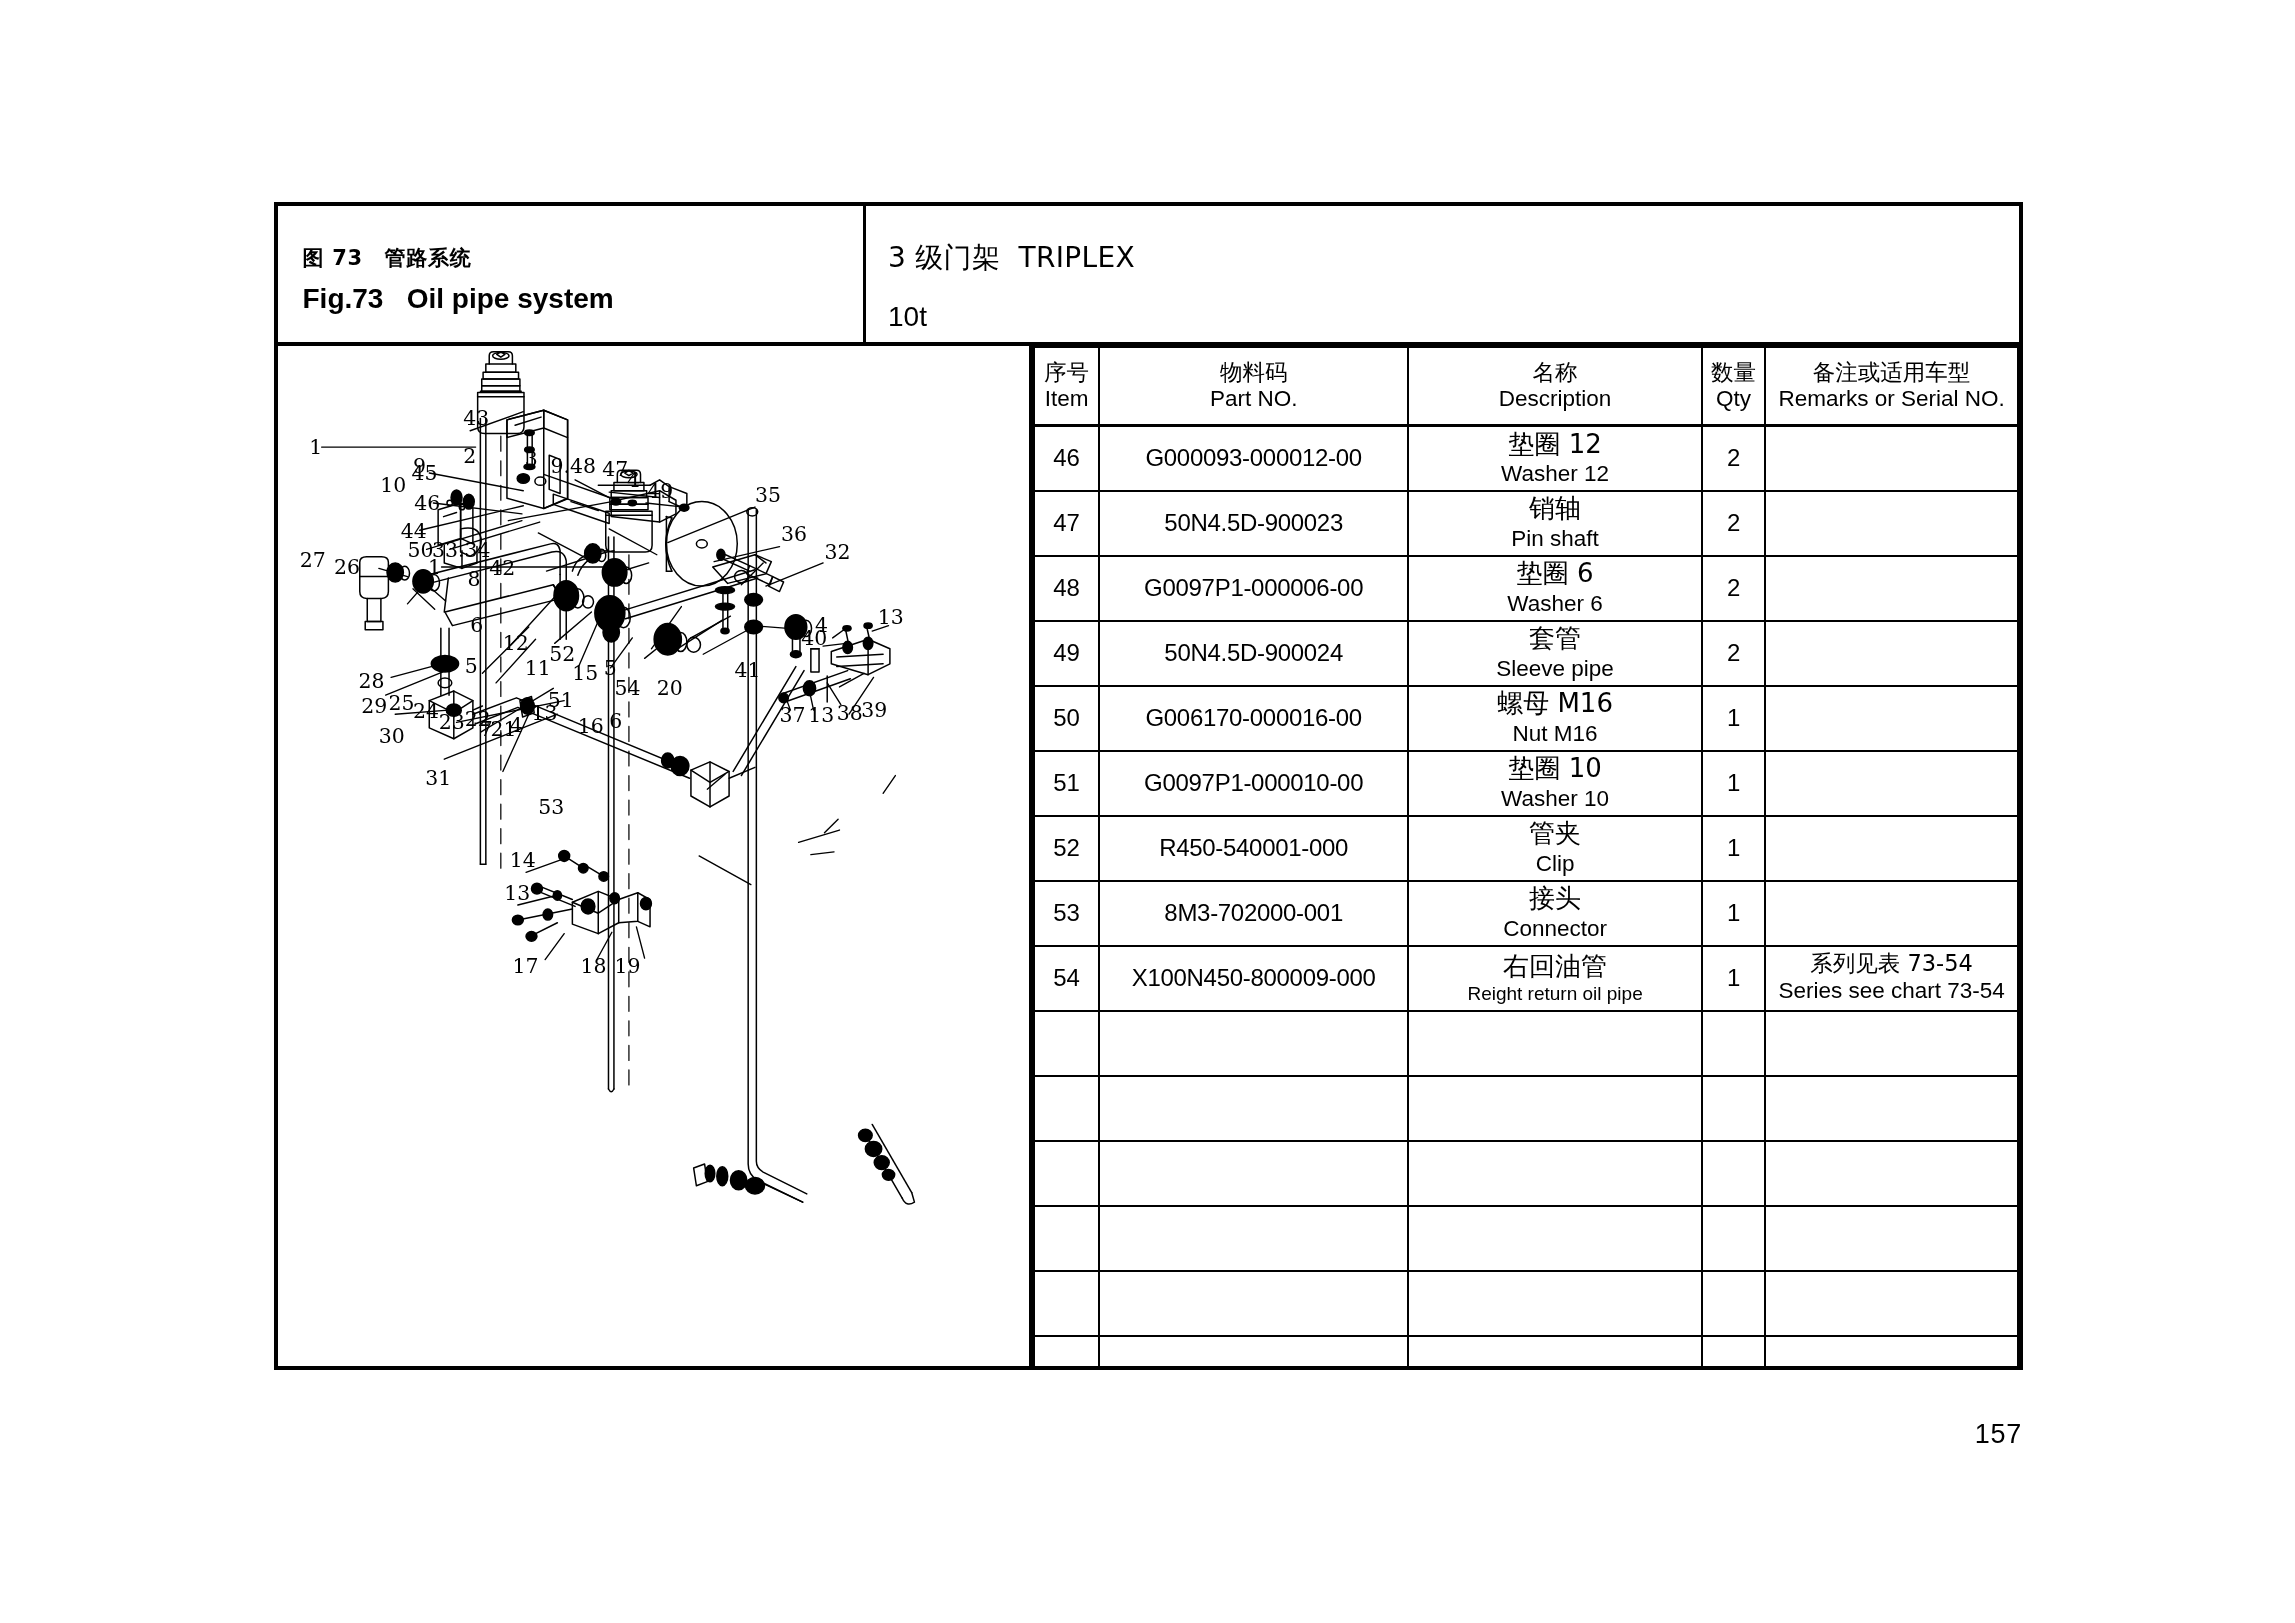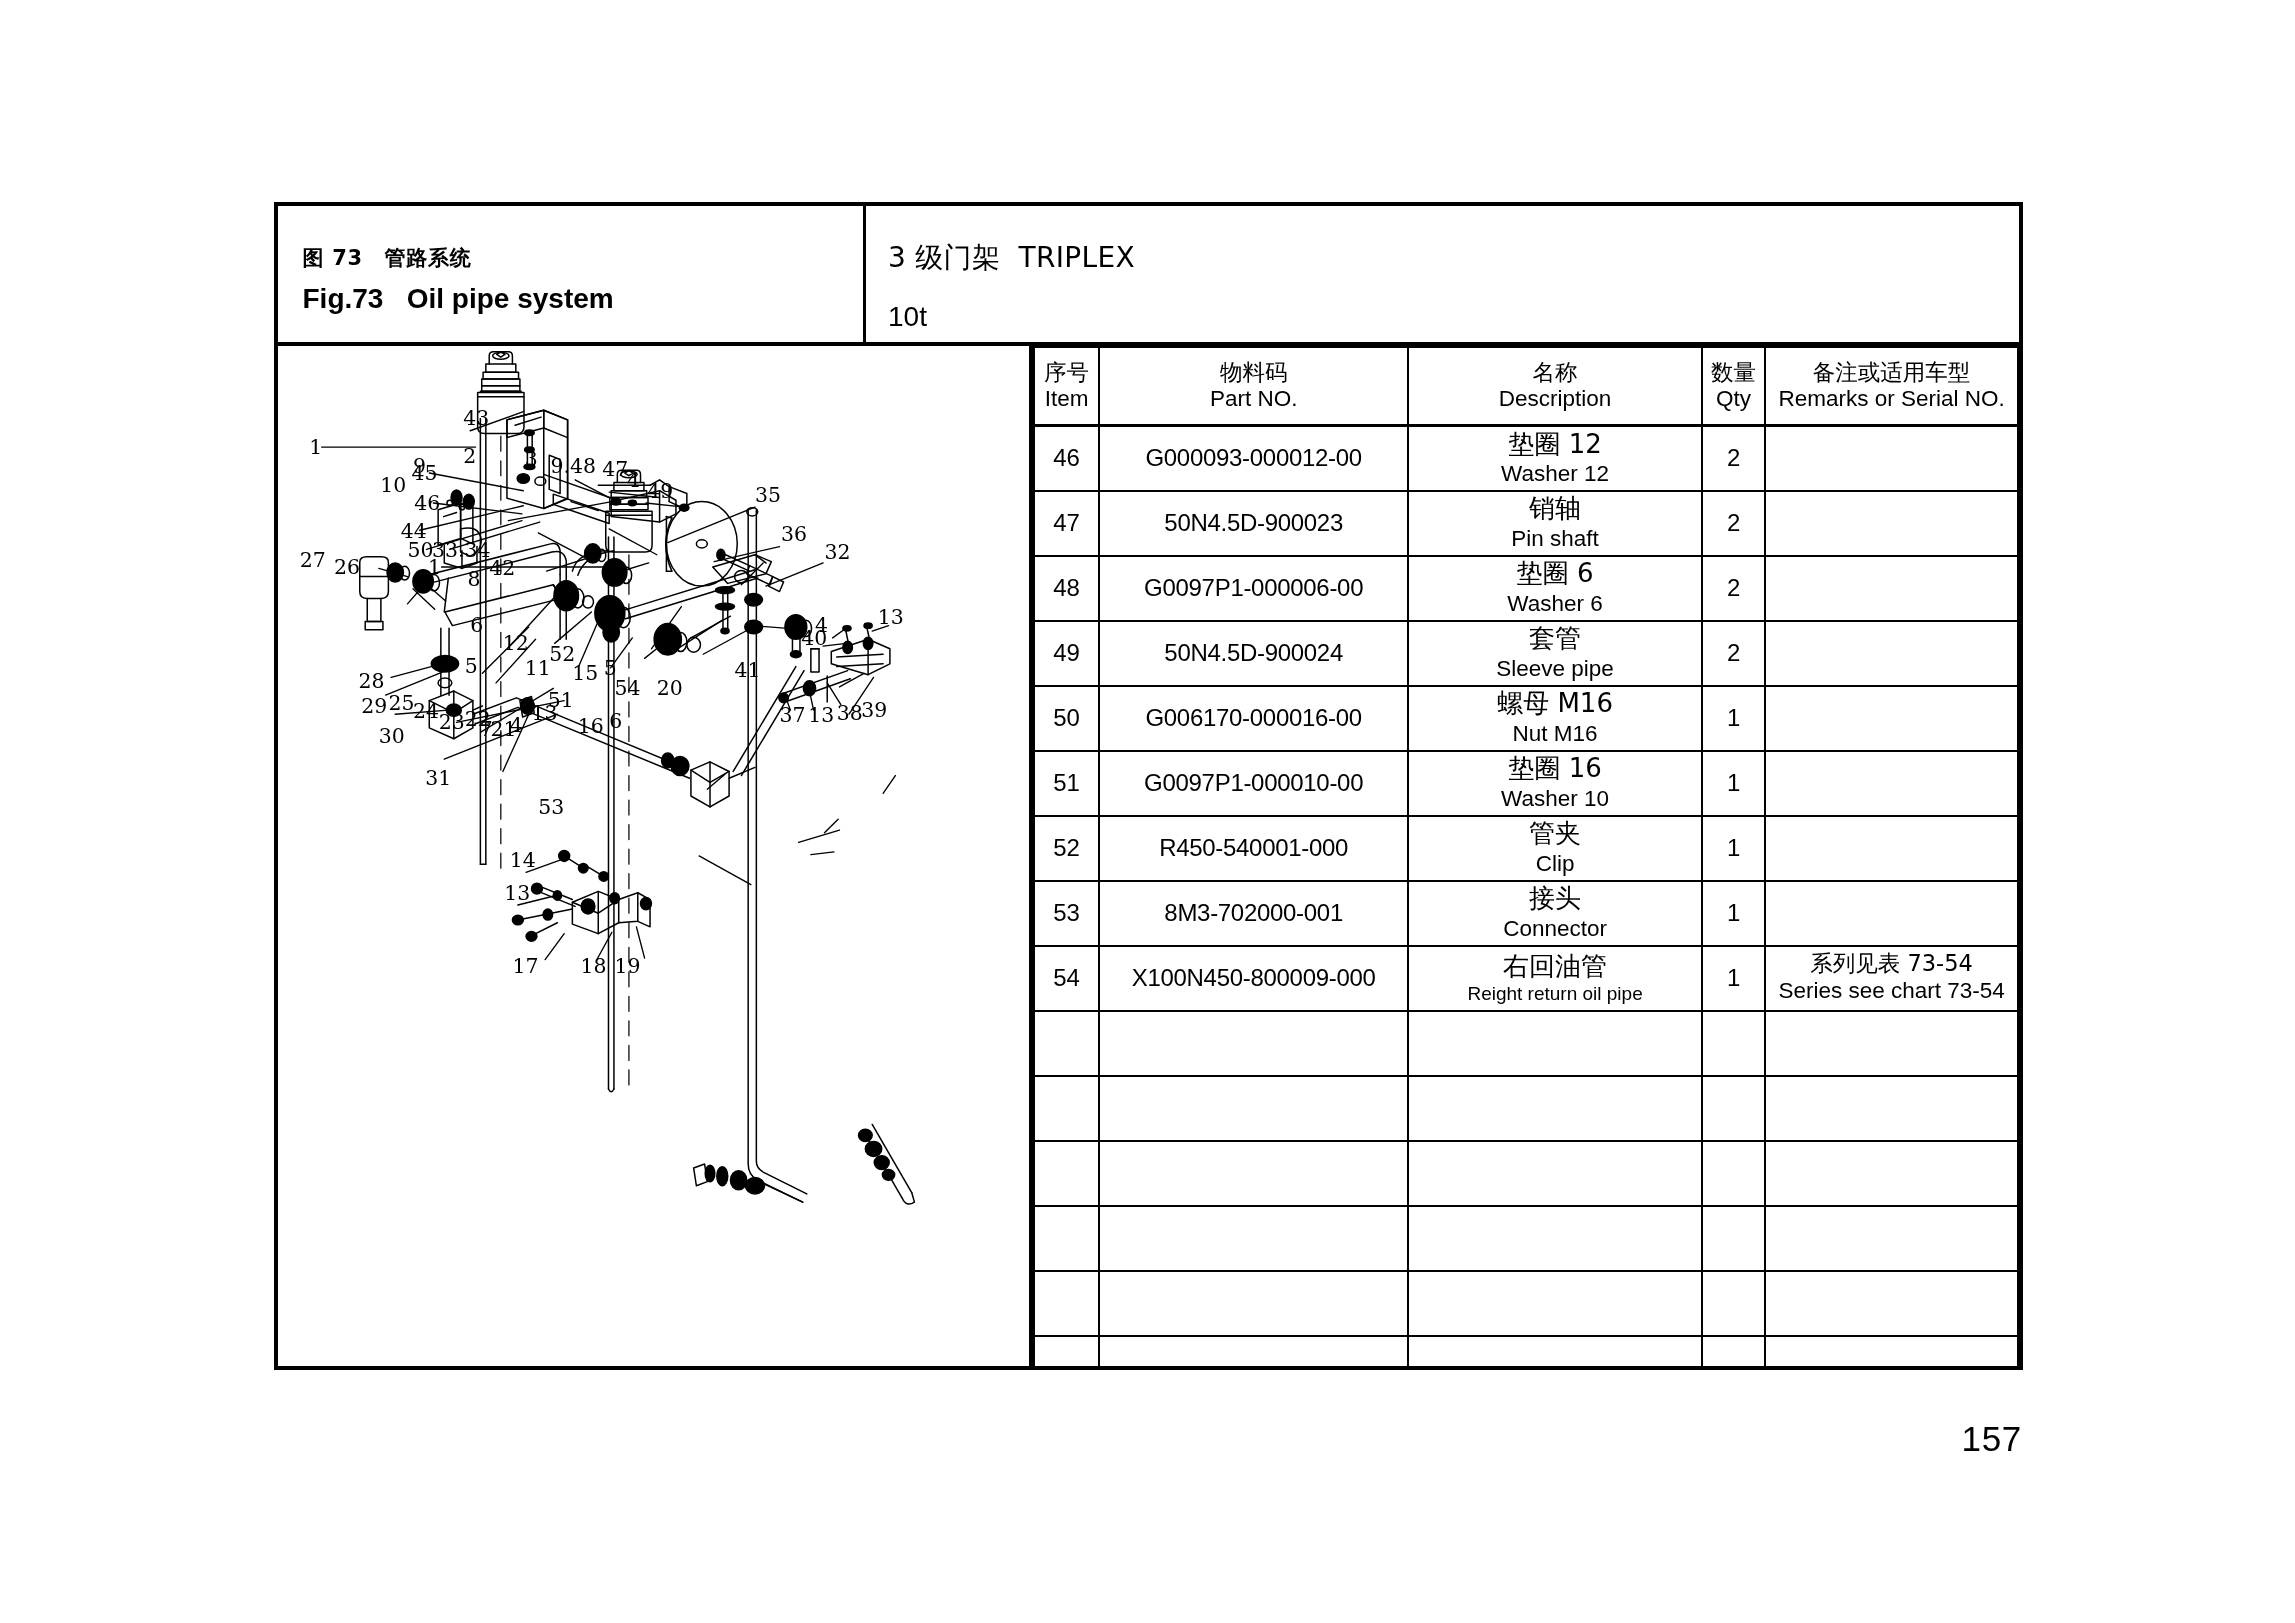--- a/index.html
+++ b/index.html
@@ -98,21 +98,21 @@
   .r-en{display:block;font-size:22.5px;line-height:1.25;}
   tr.data{height:65px;}
   tr.blank{height:65px;}
 
   
   .fig-svg{position:absolute;left:0;top:0;width:755px;height:1024px;}
 
   
   .pageno{
     position:absolute;right:273px;top:1419px;
-    font-size:35px;letter-spacing:0.7px;
+    font-size:27px;letter-spacing:0.7px;
   }
 </style>
 </head>
 <body>
 
 <div class="page">
 
   <div class="frame">
 
     <div class="title-band">
@@ -600,21 +600,21 @@
                   <span class="d-cn">螺母 M16</span>
                   <span class="d-en">Nut M16</span>
                 </td>
                 <td class="qty">1</td>
                 <td class="rem"></td>
               </tr>
               <tr class="data">
                 <td class="item">51</td>
                 <td class="part">G0097P1-000010-00</td>
                 <td class="desc">
-                  <span class="d-cn">垫圈 16</span>
+                  <span class="d-cn">垫圈 10</span>
                   <span class="d-en">Washer 10</span>
                 </td>
                 <td class="qty">1</td>
                 <td class="rem"></td>
               </tr>
               <tr class="data">
                 <td class="item">52</td>
                 <td class="part">R450-540001-000</td>
                 <td class="desc">
                   <span class="d-cn">管夹</span>

